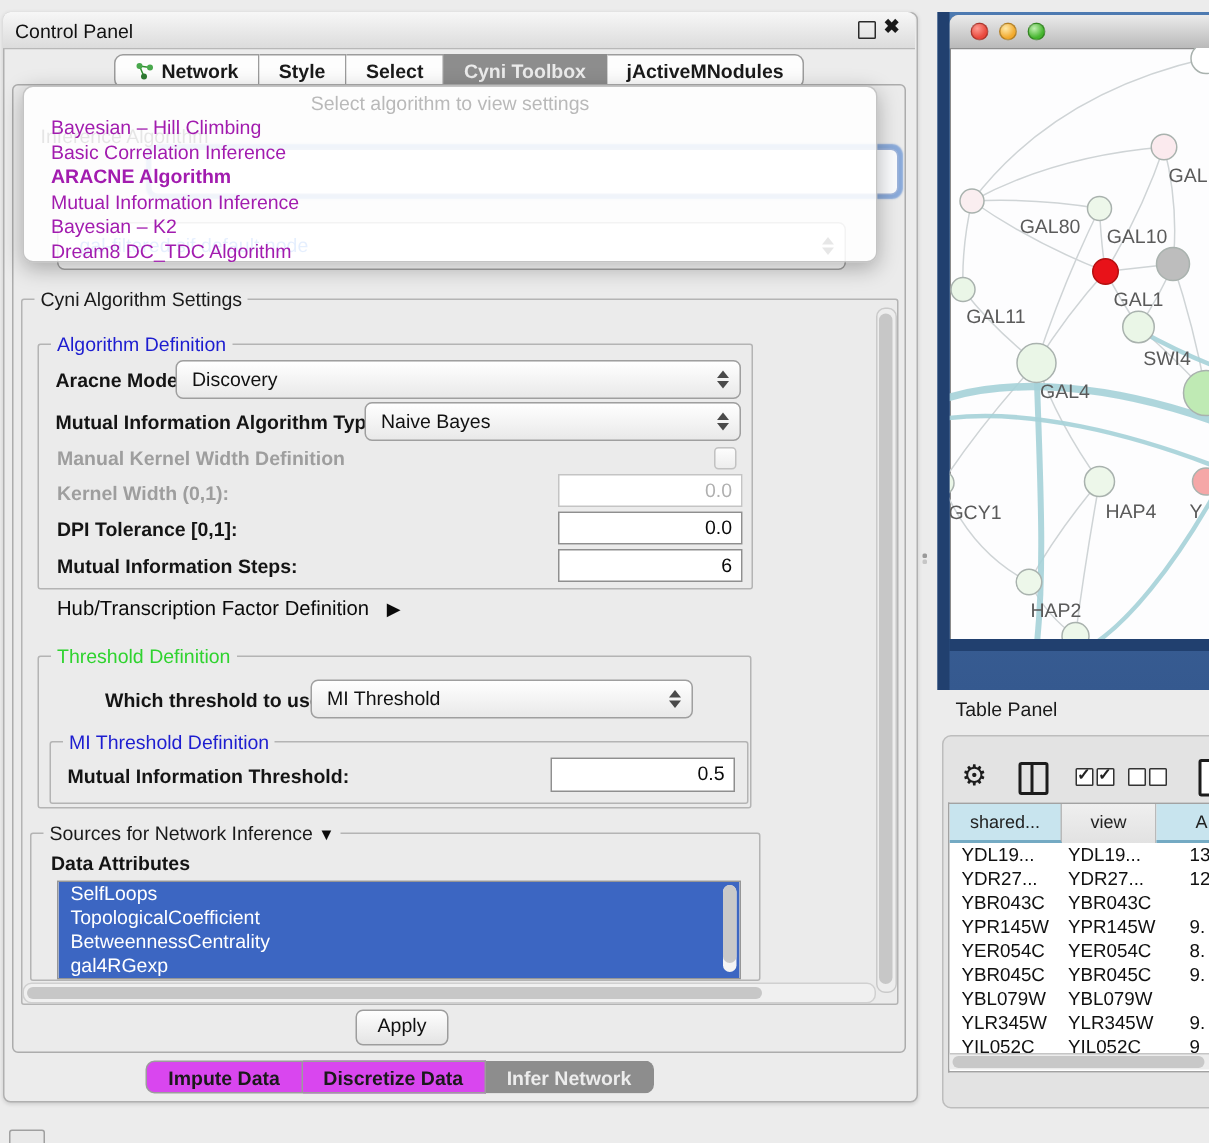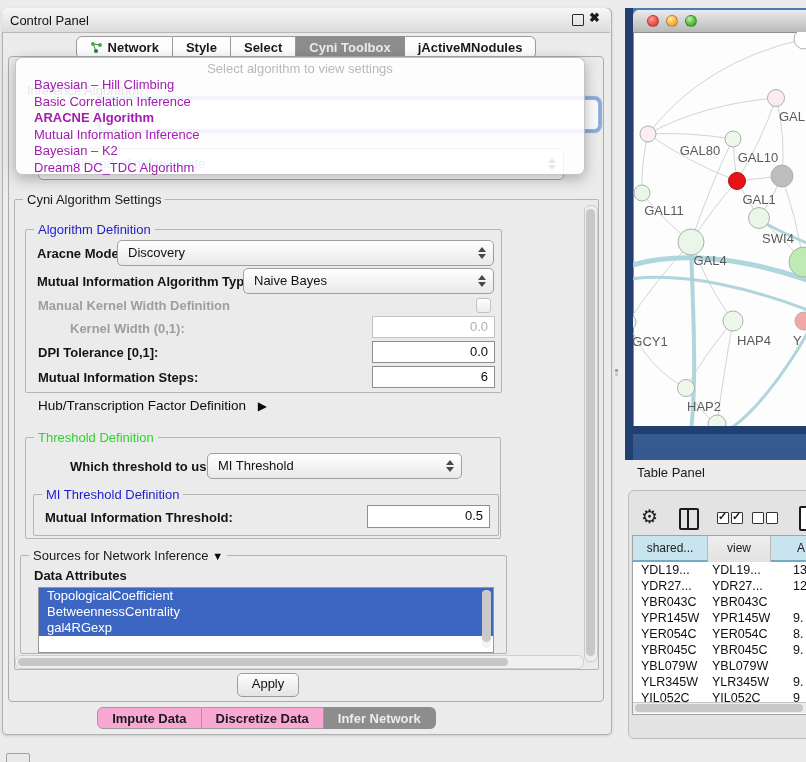--- a/index.html
+++ b/index.html
@@ -80,21 +80,21 @@
   .attr-list{left:38px;top:587px;width:454px;height:64px;background:#fff;border:1px solid #969696;z-index:4;overflow:hidden;}
   .attr-item{height:16px;line-height:16px;font-size:13px;color:#fff;background:#3c66c2;padding-left:8px;}
   .attr-vscroll{position:absolute;right:2px;top:2px;width:9px;height:58px;background:#f4f4f4;border-radius:5px;}
   .attr-vthumb{position:absolute;left:0;top:0;width:9px;height:52px;background:#c9c9c9;border-radius:5px;}
 
   .apply-btn{left:237px;top:673px;width:60px;height:22px;background:linear-gradient(#fefefe,#e4e4e4);
              border:1px solid #9d9d9d;border-radius:5px;font-size:13px;color:#111;text-align:center;line-height:20px;z-index:4;}
 
   .bottom-tabbar{left:14px;top:707px;width:505px;height:22px;display:flex;justify-content:center;z-index:4;}
   .btab{display:flex;align-items:center;padding:0 14px;font-size:13px;font-weight:600;color:#1a1a1a;
-        background:#f9a8d4;border:1px solid #9c9c9c;border-left:none;height:20px;}
+        background:#d946ef;border:1px solid #9c9c9c;border-left:none;height:20px;}
   .btab:first-child{border-left:1px solid #9c9c9c;border-radius:6px 0 0 6px;}
   .btab:last-child{border-radius:0 6px 6px 0;}
   .btab.active{background:#8d8d8d;color:#ececec;border-color:#8d8d8d;}
 
   
   .splitter-grip{left:614px;top:368px;width:6px;height:9px;z-index:2;}
   .splitter-grip::before{content:"";position:absolute;left:1px;top:1px;width:3px;height:3px;background:#9a9a9a;border-radius:1px;}
   .splitter-grip::after{content:"";position:absolute;left:1px;top:5px;width:3px;height:3px;background:#c6c6c6;border-radius:1px;}
 
   
@@ -221,21 +221,21 @@
     <span class="ctext">Naive Bayes</span>
     <span class="spinner">
         <i class="up"></i>
         <i class="dn"></i>
       </span>
   </div>
 
   <div class="abs flabel dim" style="left:38px;top:298px;">Manual Kernel Width Definition</div>
   <div class="abs checkbox" style="left:476px;top:298px;"></div>
 
-  <div class="abs flabel dim" style="left:38px;top:321px;margin-left:32px;">Kernel Width (0,1):</div>
+  <div class="abs flabel dim" style="left:38px;top:321px;">Kernel Width (0,1):</div>
   <div class="abs field disabled" style="left:372px;top:316px;width:123px;height:22px;">0.0</div>
 
   <div class="abs flabel" style="left:38px;top:345px;">DPI Tolerance [0,1]:</div>
   <div class="abs field" style="left:372px;top:341px;width:123px;height:22px;">0.0</div>
 
   <div class="abs flabel" style="left:38px;top:370px;">Mutual Information Steps:</div>
   <div class="abs field" style="left:372px;top:366px;width:123px;height:22px;">6</div>
 
   <div class="abs" style="left:38px;top:398px;font-size:13.5px;color:#0a0a0a;z-index:4;">
     <span>Hub/Transcription Factor Definition</span>
@@ -262,20 +262,21 @@
 
   <div class="abs grp" style="left:20px;top:555px;width:485px;height:97px;">
     <span class="grp-title">
       <span>Sources for Network Inference</span>
       <span class="arrow-down">▼</span>
     </span>
   </div>
   <div class="abs flabel" style="left:34px;top:568px;">Data Attributes</div>
   <div class="abs attr-list">
     <div>
+        <div class="attr-item">SelfLoops</div>
         <div class="attr-item">TopologicalCoefficient</div>
         <div class="attr-item">BetweennessCentrality</div>
         <div class="attr-item">gal4RGexp</div>
       </div>
     <div class="attr-vscroll">
         <div class="attr-vthumb"></div>
       </div>
   </div>
   <div class="abs htrack" style="left:15px;top:655px;width:567px;height:12px;">
     <div class="hthumb" style="left:2px;top:1.5px;width:490px;height:8px;"></div>

